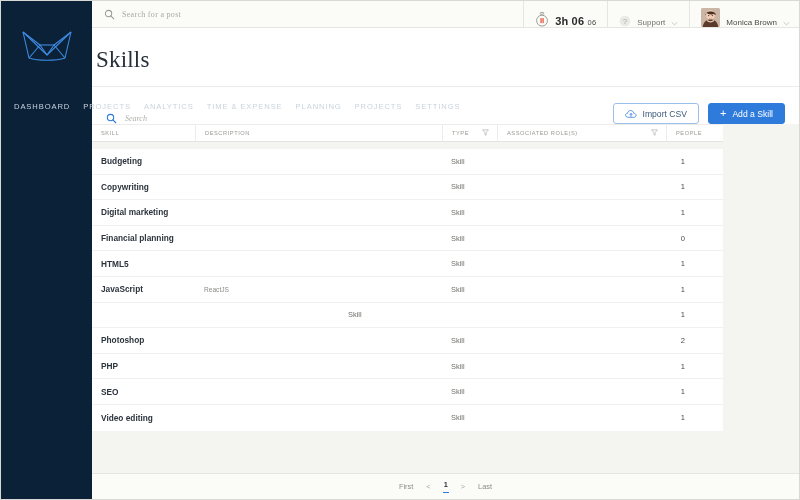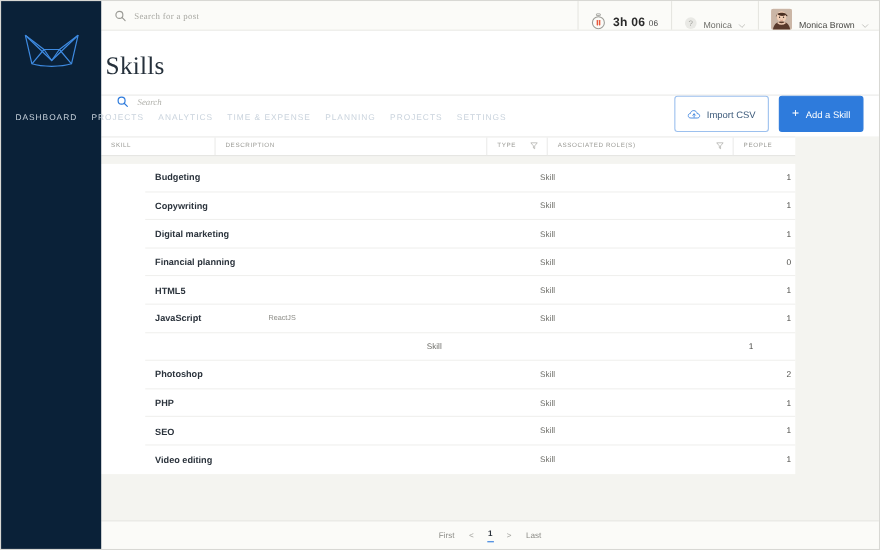--- a/index.html
+++ b/index.html
@@ -126,38 +126,38 @@
     font-size: 23px;
     color: #25303b;
     font-weight: normal;
     letter-spacing: .2px;
   }
   .toolbar {
     background: #ffffff;
     border-top: 1px solid #ececea;
     height: 38px;
     display: flex;
-    align-items: flex-start;
+    align-items: flex-end;
     padding: 0 14px 0 14px;
   }
   .tb-search {
     display: flex;
     align-items: center;
     gap: 8px;
     flex: 1 1 auto;
     min-width: 0;
   }
   .tb-search-text {
     font-size: 8px;
     color: #b0b0aa;
     font-style: italic;
     font-family: "Liberation Serif", serif;
   }
   .btn {
-    height: 33px;
+    height: 21px;
     border-radius: 3px;
     display: inline-flex;
     align-items: center;
     gap: 6px;
     padding: 0 11px;
     font-size: 8.6px;
     cursor: pointer;
     white-space: nowrap;
   }
   .btn-outline {
@@ -208,21 +208,20 @@
   .c-skill { width: 103px; flex: 0 0 103px; }
   .c-desc  { width: 247px; flex: 0 0 247px; }
   .c-type  { width: 55px;  flex: 0 0 55px; }
   .c-roles { width: 169px; flex: 0 0 169px; }
   .c-people{ flex: 1 1 auto; }
 
   .tbody {
     margin-top: 7px;
     background: #ffffff;
     flex: 0 0 auto;
-    padding-left: 40px;
   }
   .tr {
     display: flex;
     align-items: center;
     height: 25.6px;
     border-bottom: 1px solid #f0f0ee;
     cursor: pointer;
   }
   .tr:last-child { border-bottom: none; }
   .td { padding-left: 9px; display: flex; align-items: center; height: 100%; }
@@ -305,21 +304,21 @@
           <rect x="8.5" y="6.9" width="1.5" height="5.8" rx="0.5" fill="#e8593c"></rect>
         </svg>
         <span class="timer-text"><span>3h 06</span> <span class="secs">06</span></span>
       </div>
 
       <div class="tb-sec">
         <svg width="12" height="12" viewBox="0 0 14 14">
           <circle cx="7" cy="7" r="6.2" fill="#e9e9e5"></circle>
           <text x="7" y="10.2" font-size="8.4" text-anchor="middle" fill="#a3a39e" font-family="Liberation Sans, sans-serif">?</text>
         </svg>
-        <span class="support-text">Monica</span>
+        <span class="support-text">Support</span>
         <span class="chev">
           <svg width="7" height="7" viewBox="0 0 10 10">
               <path d="M1.5 3.5 L5 7 L8.5 3.5" fill="none" stroke="#b5b5b0" stroke-width="1" stroke-linecap="round"></path>
             </svg>
         </span>
       </div>
 
       <div class="tb-sec" style="padding-right:9px;">
         <span class="avatar">
           <svg width="19" height="19" viewBox="0 0 19 19">

